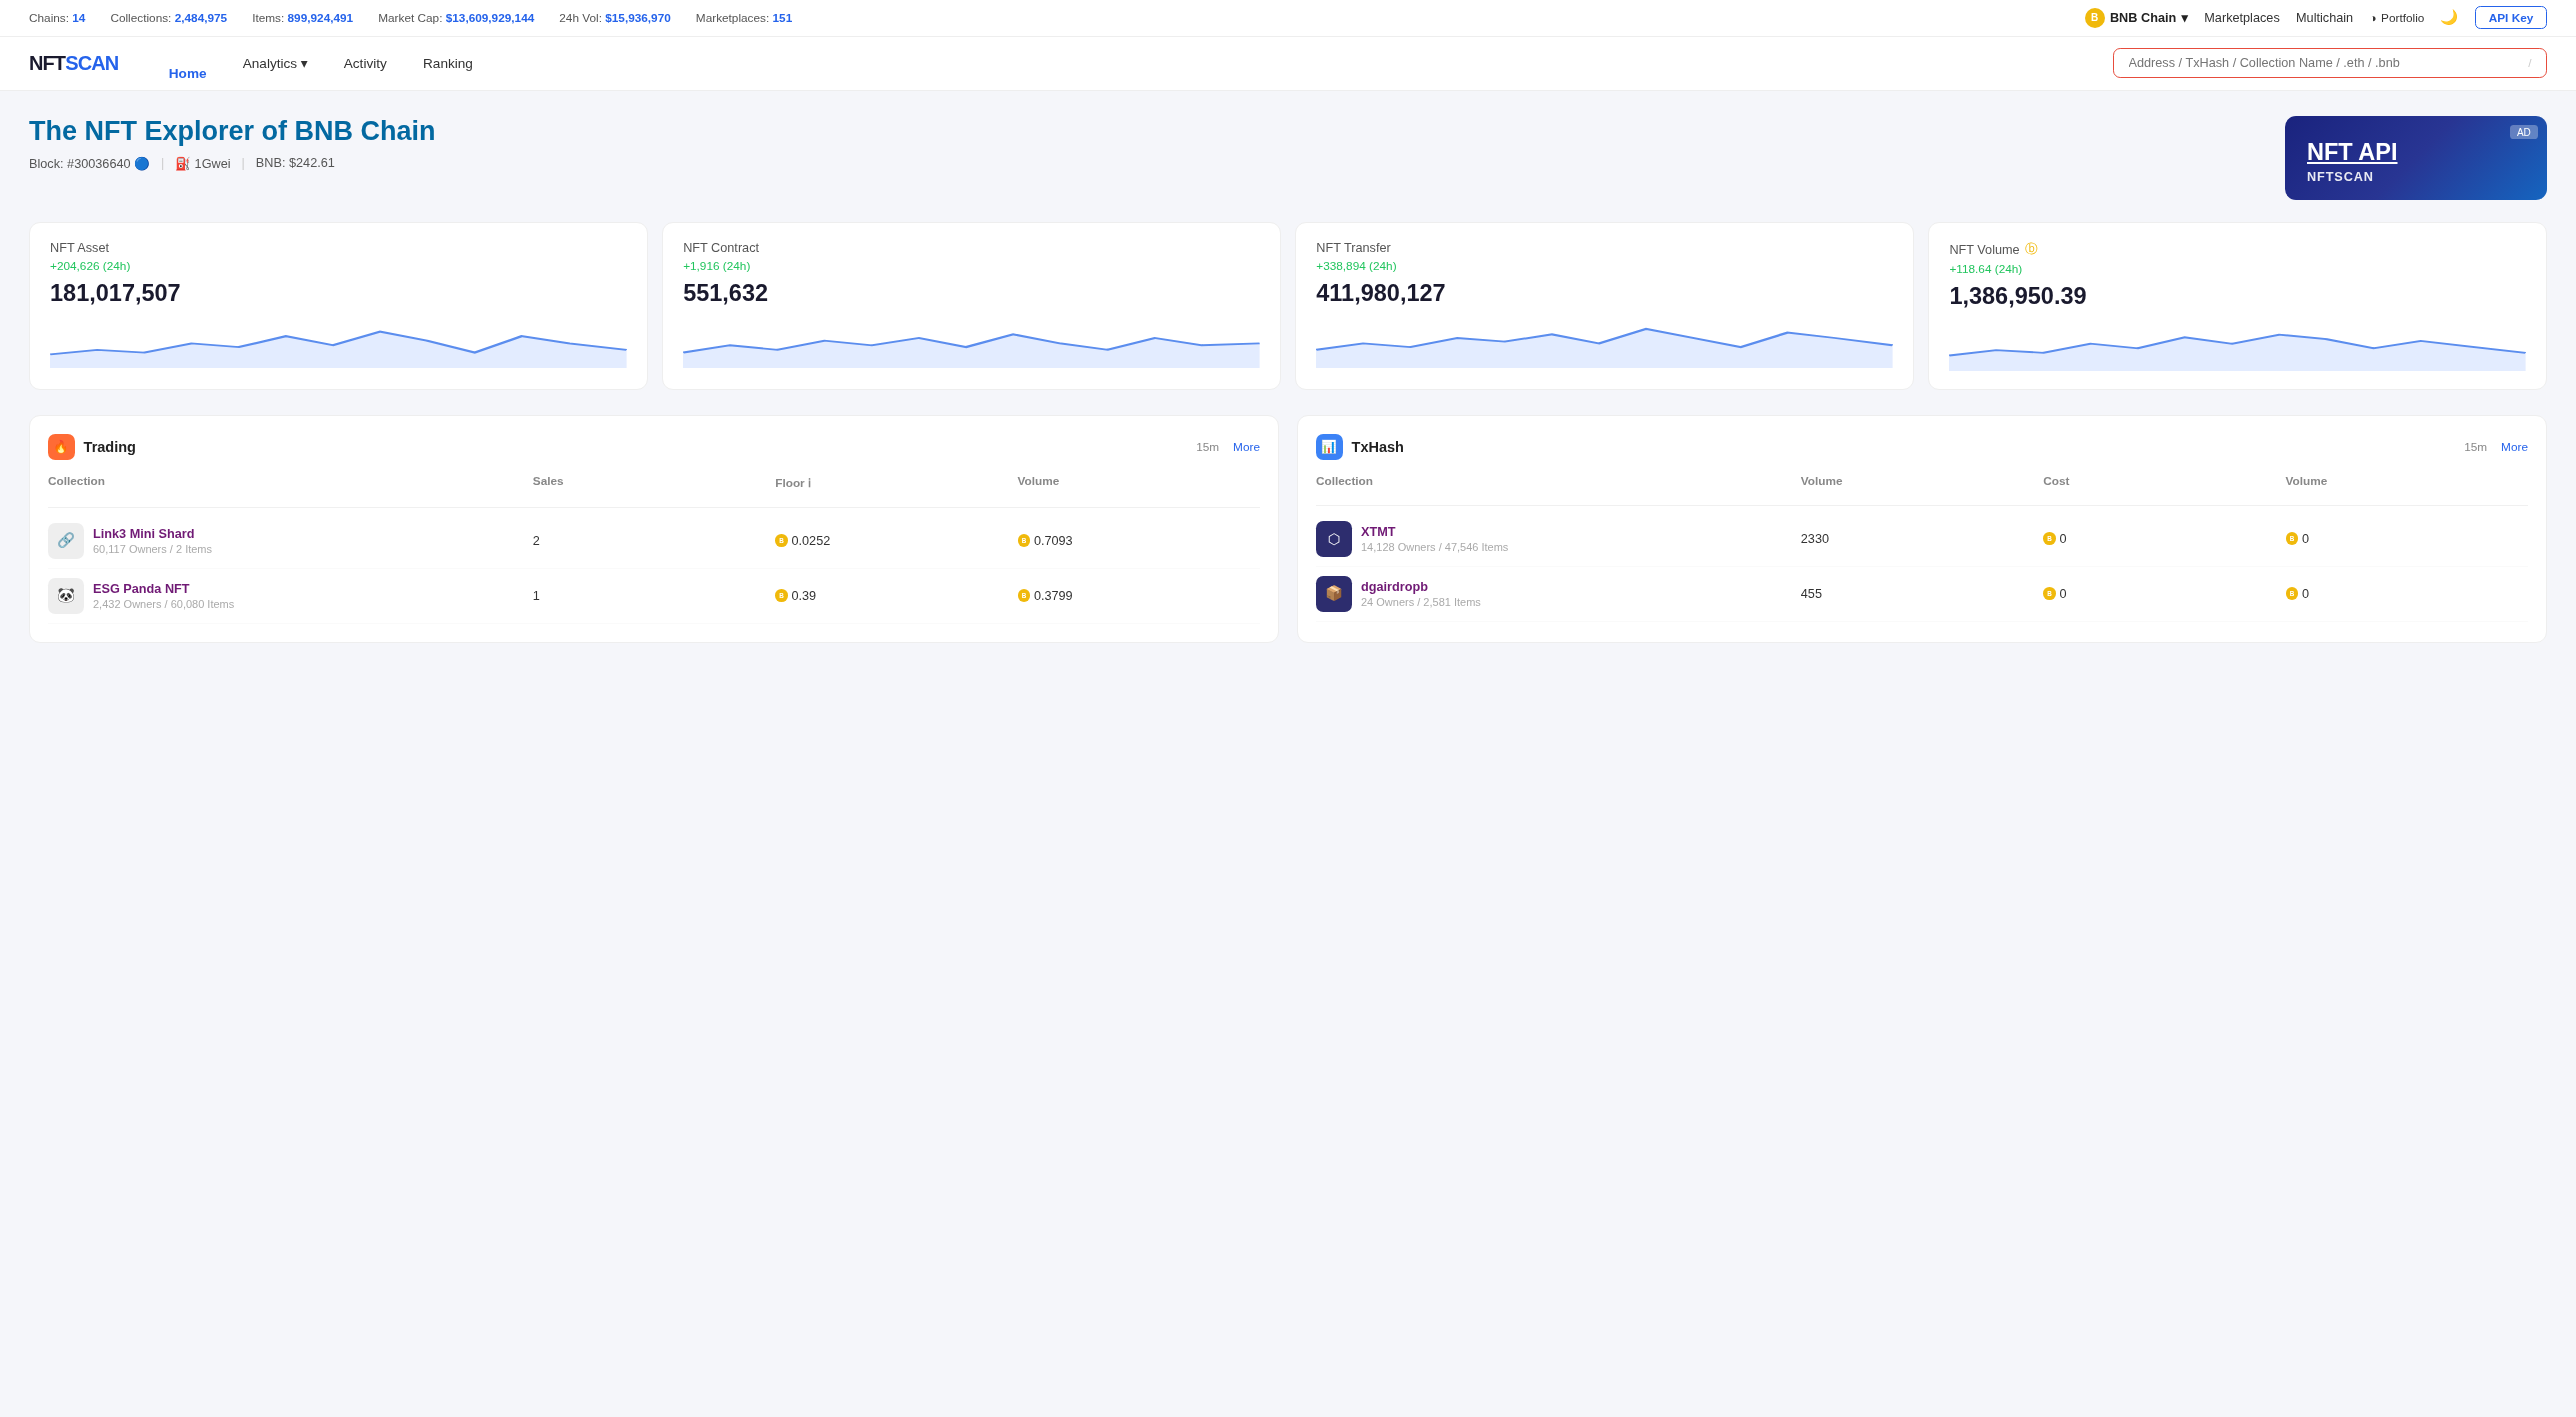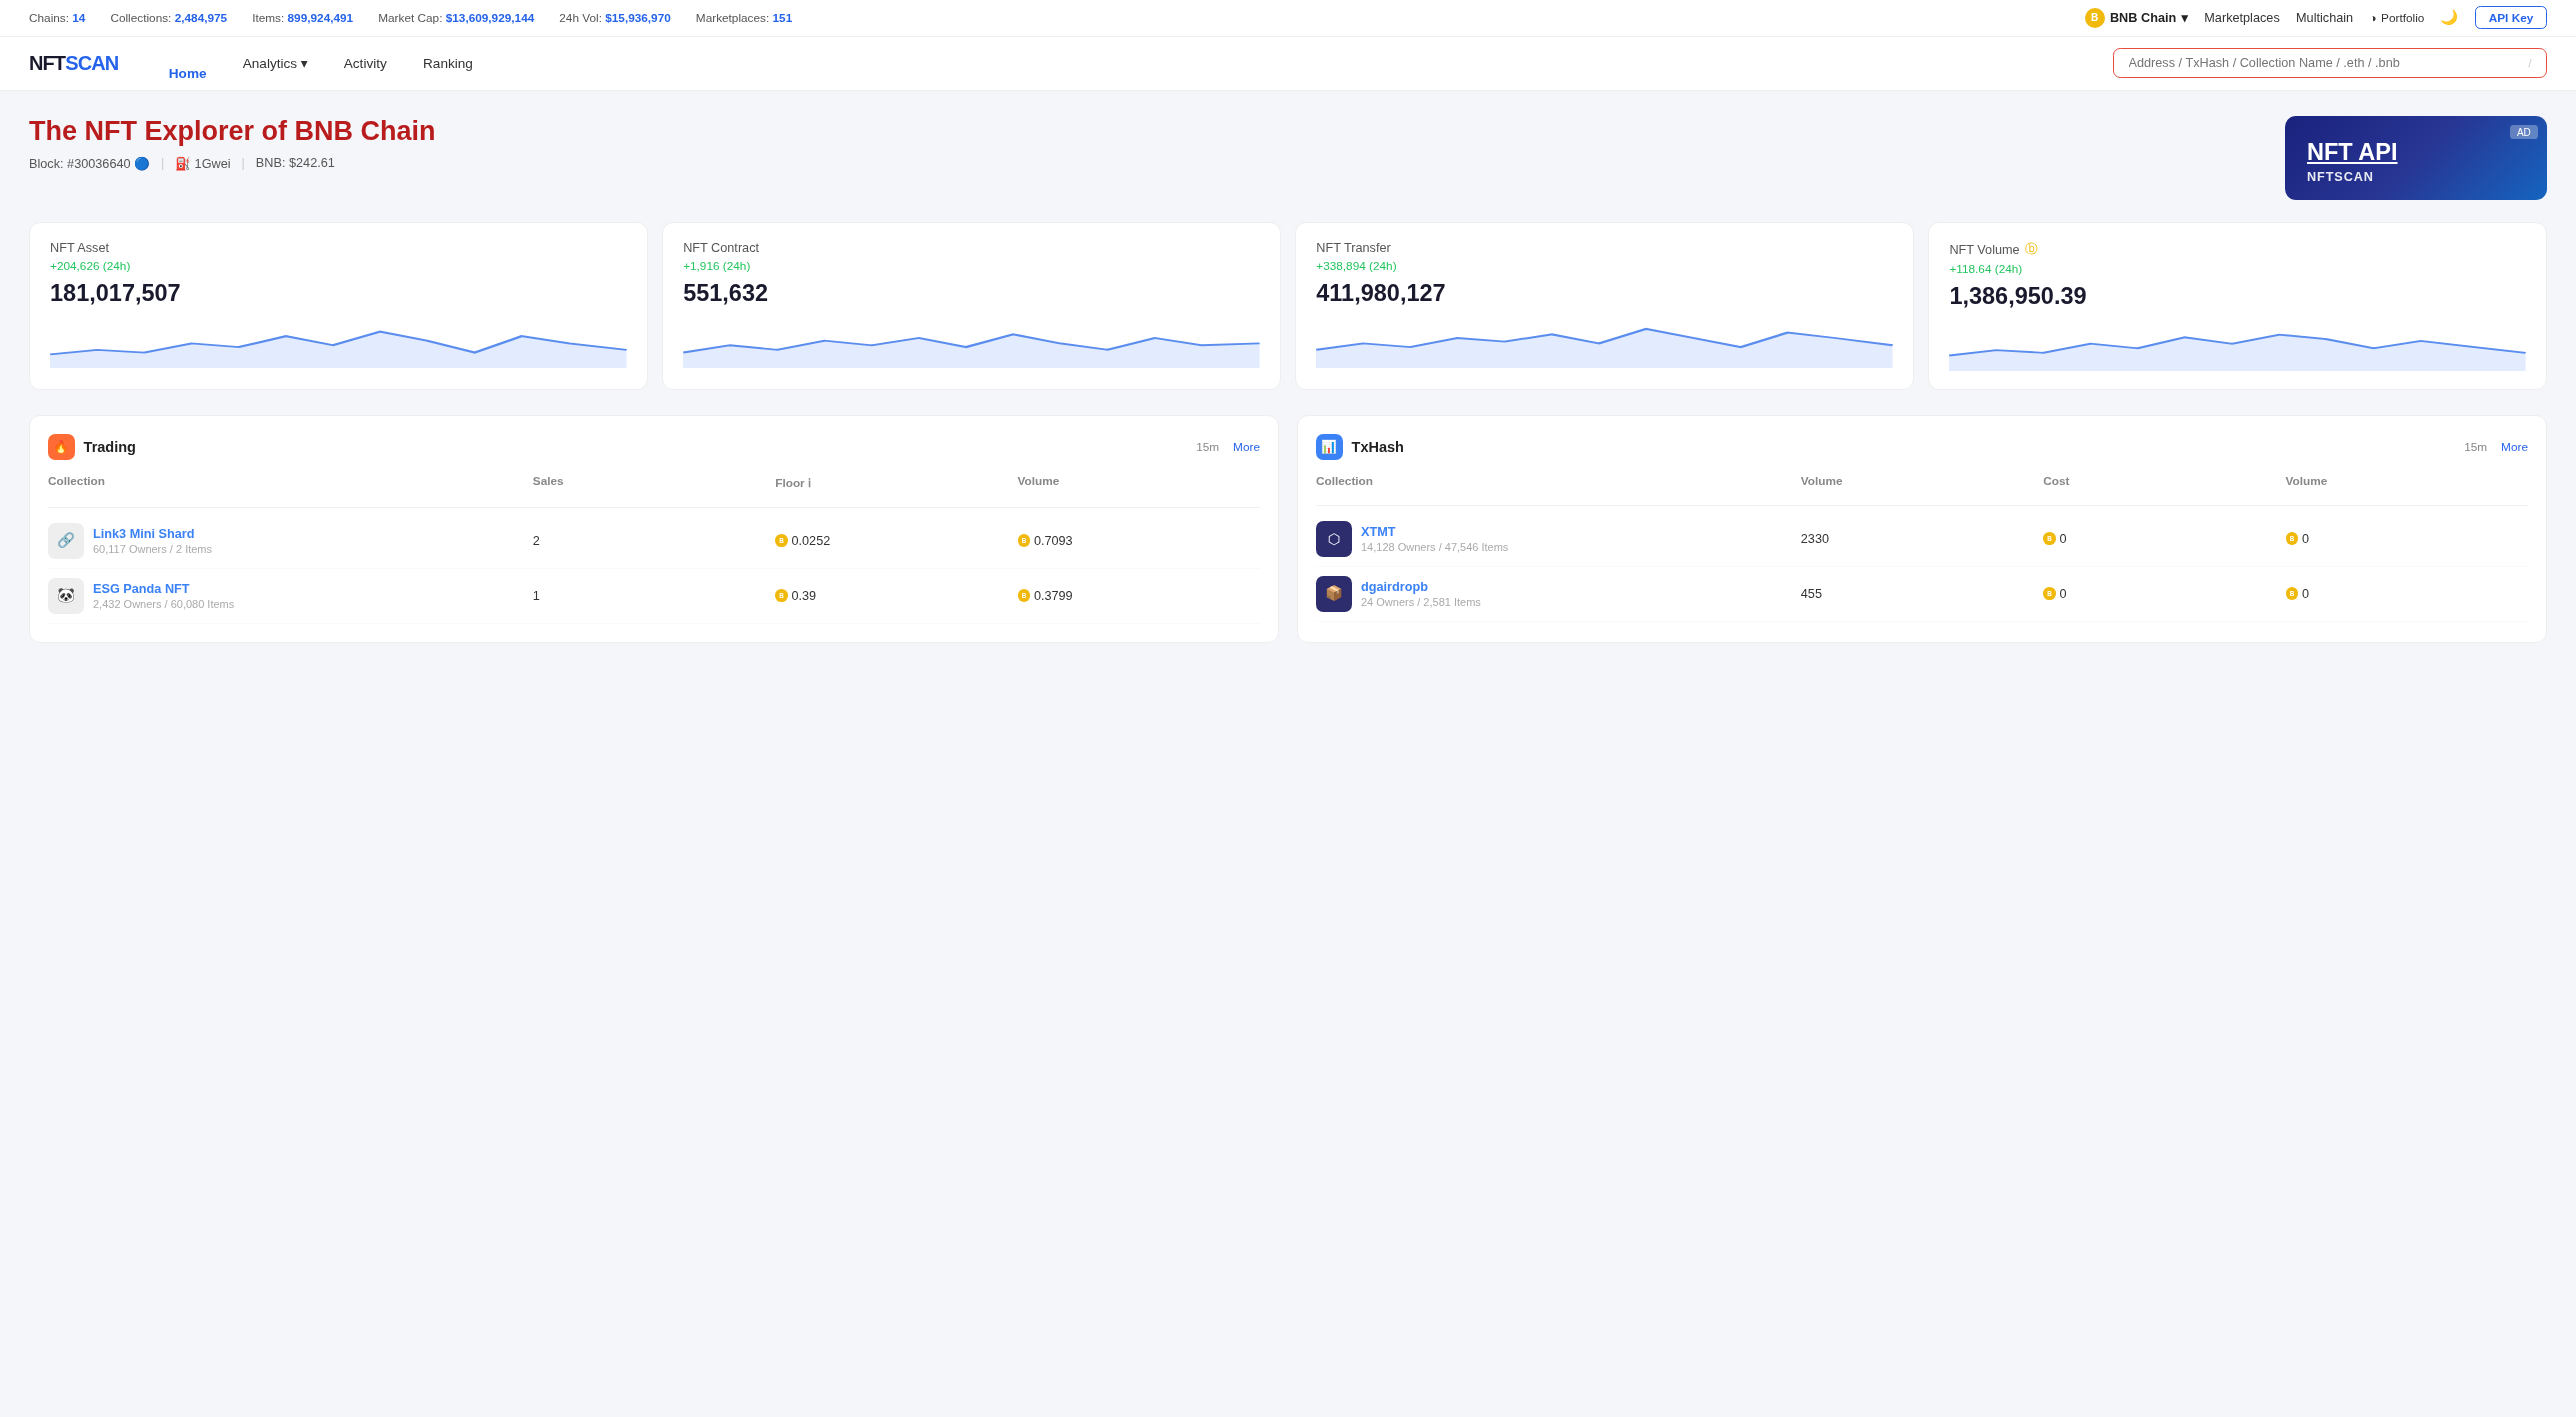--- a/index.html
+++ b/index.html
@@ -76,21 +76,21 @@
     .search-box input {
       border: none; outline: none; background: transparent; font-size: 12.7px; color: #aaa; width: 100%;
     }
     .search-shortcut { color: #ccc; font-size: 11.8px; }
 
     
     .main-content { padding: 25px 29px; }
 
     .hero-section { display: flex; justify-content: space-between; align-items: flex-start; margin-bottom: 22px; }
     .hero-left {}
-    .hero-title { font-size: 27px; font-weight: 800; color: #b91c1c; margin-bottom: 9px; }
+    .hero-title { font-size: 27px; font-weight: 800; color: #0369a1; margin-bottom: 9px; }
     .hero-meta { display: flex; align-items: center; gap: 11px; color: #555; font-size: 12.7px; }
     .hero-meta .sep { color: #ccc; }
 
     .ad-banner {
       background: linear-gradient(135deg, #1a237e, #283593, #1565c0);
       border-radius: 11px;
       padding: 16.3px 22px;
       width: 262px;
       color: #fff;
       position: relative;
@@ -139,21 +139,21 @@
       align-items: center;
       padding: 9px 0;
       border-bottom: 0.9px solid #fafafa;
     }
     .collection-cell { display: flex; align-items: center; gap: 9px; }
     .collection-img {
       width: 36px; height: 36px; border-radius: 7.2px; background: #eee;
       display: flex; align-items: center; justify-content: center; font-size: 14.5px; flex-shrink: 0;
       overflow: hidden;
     }
-    .collection-name { color: #3b82f6; font-weight: 600; font-size: 12.7px; cursor: pointer; }
+    .collection-name { color: #701a75; font-weight: 600; font-size: 12.7px; cursor: pointer; }
     .collection-sub { color: #aaa; font-size: 11px; margin-top: 1.8px; }
     .value-cell { font-size: 12.7px; color: #333; display: flex; align-items: center; gap: 3.6px; }
 
     .bnb-small { width: 12.7px; height: 12.7px; background: #f0b90b; border-radius: 50%; display: inline-flex; align-items: center; justify-content: center; font-size: 6.3px; color: #fff; font-weight: 700; flex-shrink: 0; }
   </style>
 </head>
 <body>
 
 <div class="stats-bar">
   <span>

